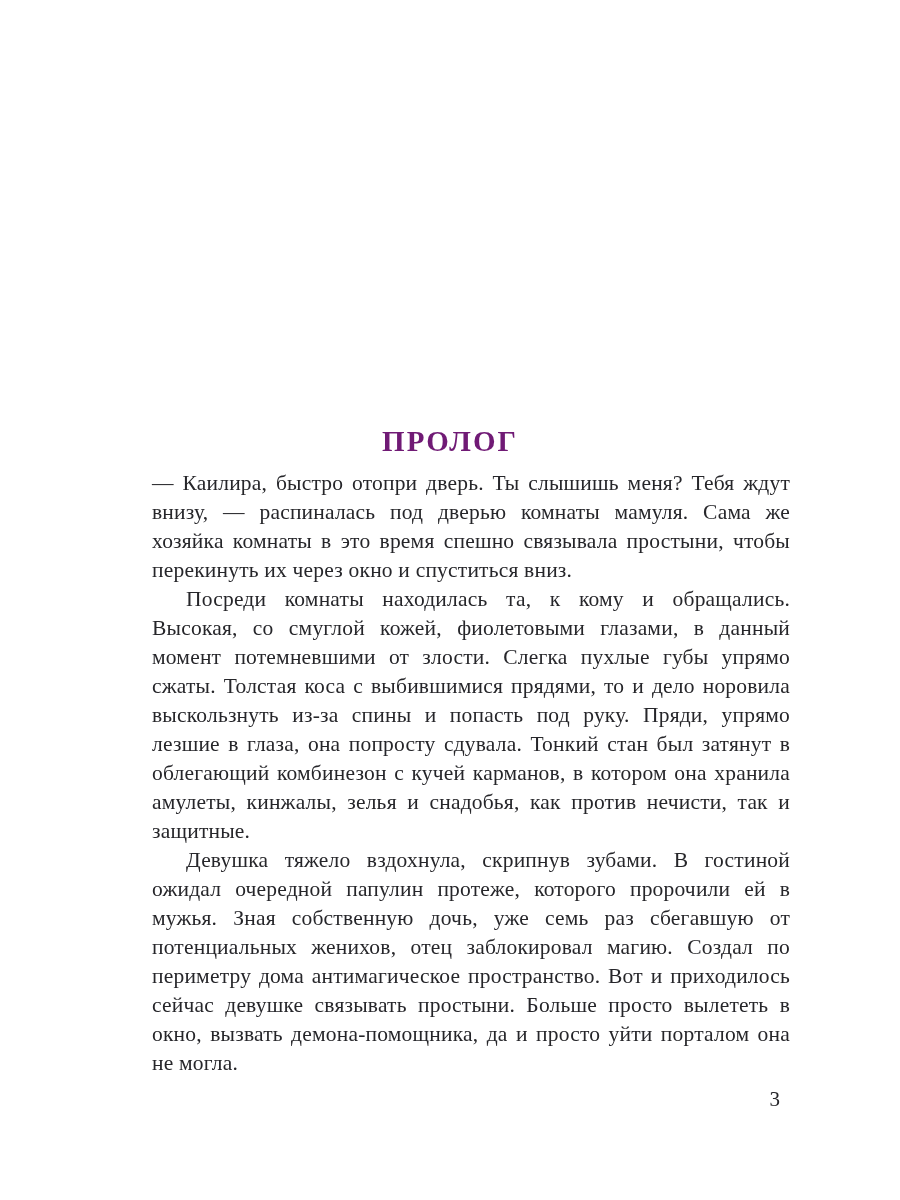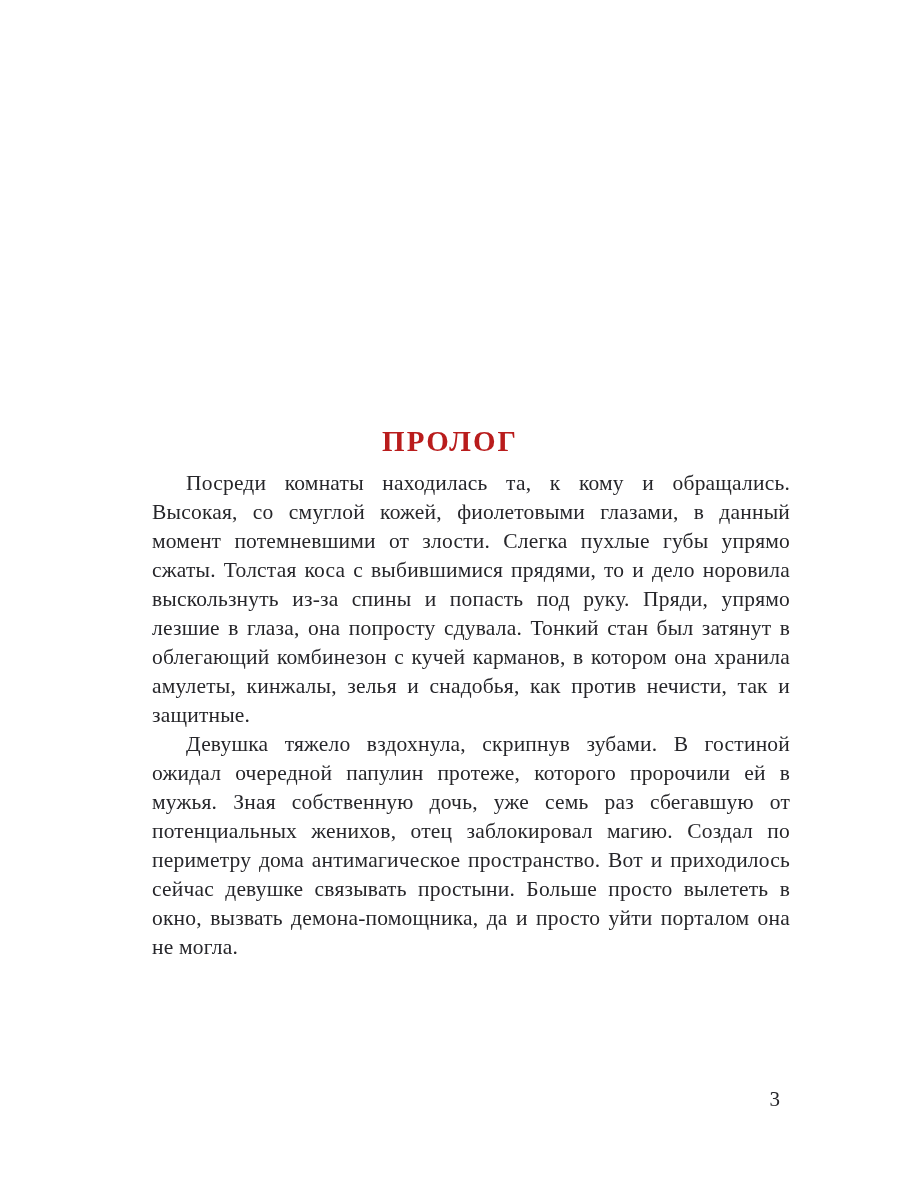--- a/index.html
+++ b/index.html
@@ -18,21 +18,21 @@
   }
   .chapter-title {
     position: absolute;
     top: 406px;
     left: 0;
     width: 100%;
     text-align: center;
     font-size: 29px;
     font-weight: bold;
     letter-spacing: 2px;
-    color: #b91c1c;
+    color: #701a75;
   }
   .text-block {
     position: absolute;
     left: 152px;
     top: 469px;
     width: 638px;
     font-size: 21.5px;
     line-height: 29px;
     text-align: justify;
     letter-spacing: 0.2px;
@@ -53,19 +53,20 @@
   }
 </style>
 </head>
 <body>
 
 <div class="book-page">
 
   <h1 class="chapter-title">ПРОЛОГ</h1>
 
   <div class="text-block">
+    <p>— Каилира, быстро отопри дверь. Ты слышишь меня? Тебя ждут внизу, — распиналась под дверью комнаты мамуля. Сама же хозяйка комнаты в это время спешно связывала простыни, чтобы перекинуть их через окно и спуститься вниз.</p>
     <p class="indented">Посреди комнаты находилась та, к кому и обращались. Высокая, со смуглой кожей, фиолетовыми глазами, в данный момент потемневшими от злости. Слегка пухлые губы упрямо сжаты. Толстая коса с выбившимися прядями, то и дело норовила выскользнуть из-за спины и попасть под руку. Пряди, упрямо лезшие в глаза, она попросту сдувала. Тонкий стан был затянут в облегающий комбинезон с кучей карманов, в котором она хранила амулеты, кинжалы, зелья и снадобья, как против нечисти, так и защитные.</p>
     <p class="indented">Девушка тяжело вздохнула, скрипнув зубами. В гостиной ожидал очередной папулин протеже, которого пророчили ей в мужья. Зная собственную дочь, уже семь раз сбегавшую от потенциальных женихов, отец заблокировал магию. Создал по периметру дома антимагическое пространство. Вот и приходилось сейчас девушке связывать простыни. Больше просто вылететь в окно, вызвать демона-помощника, да и просто уйти порталом она не могла.</p>
   </div>
 
   <div class="page-number">3</div>
 
 </div>
 
 </body></html>

